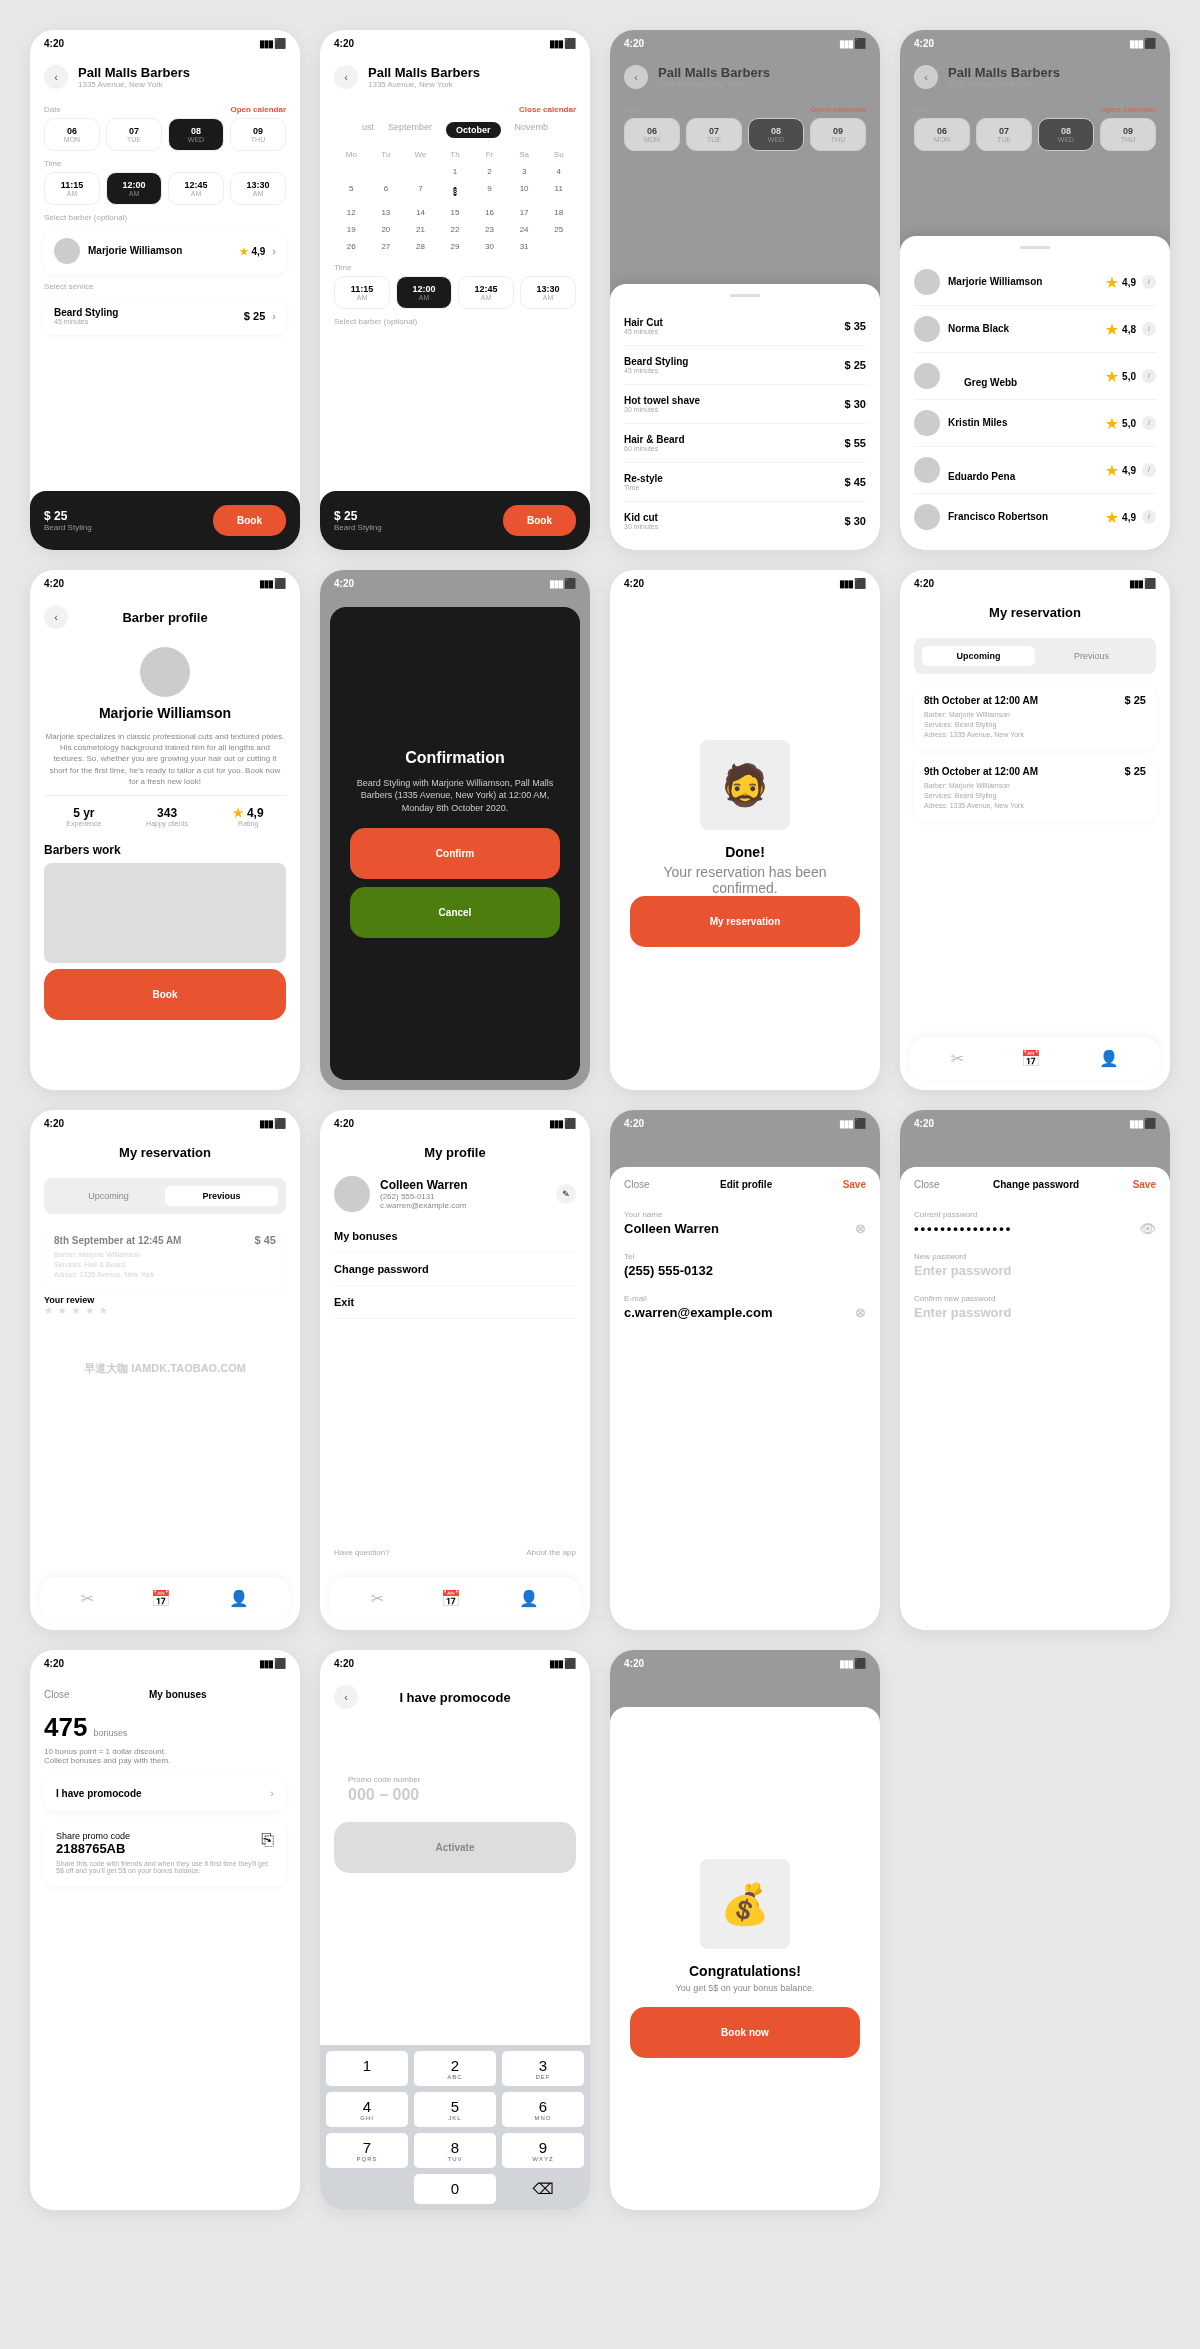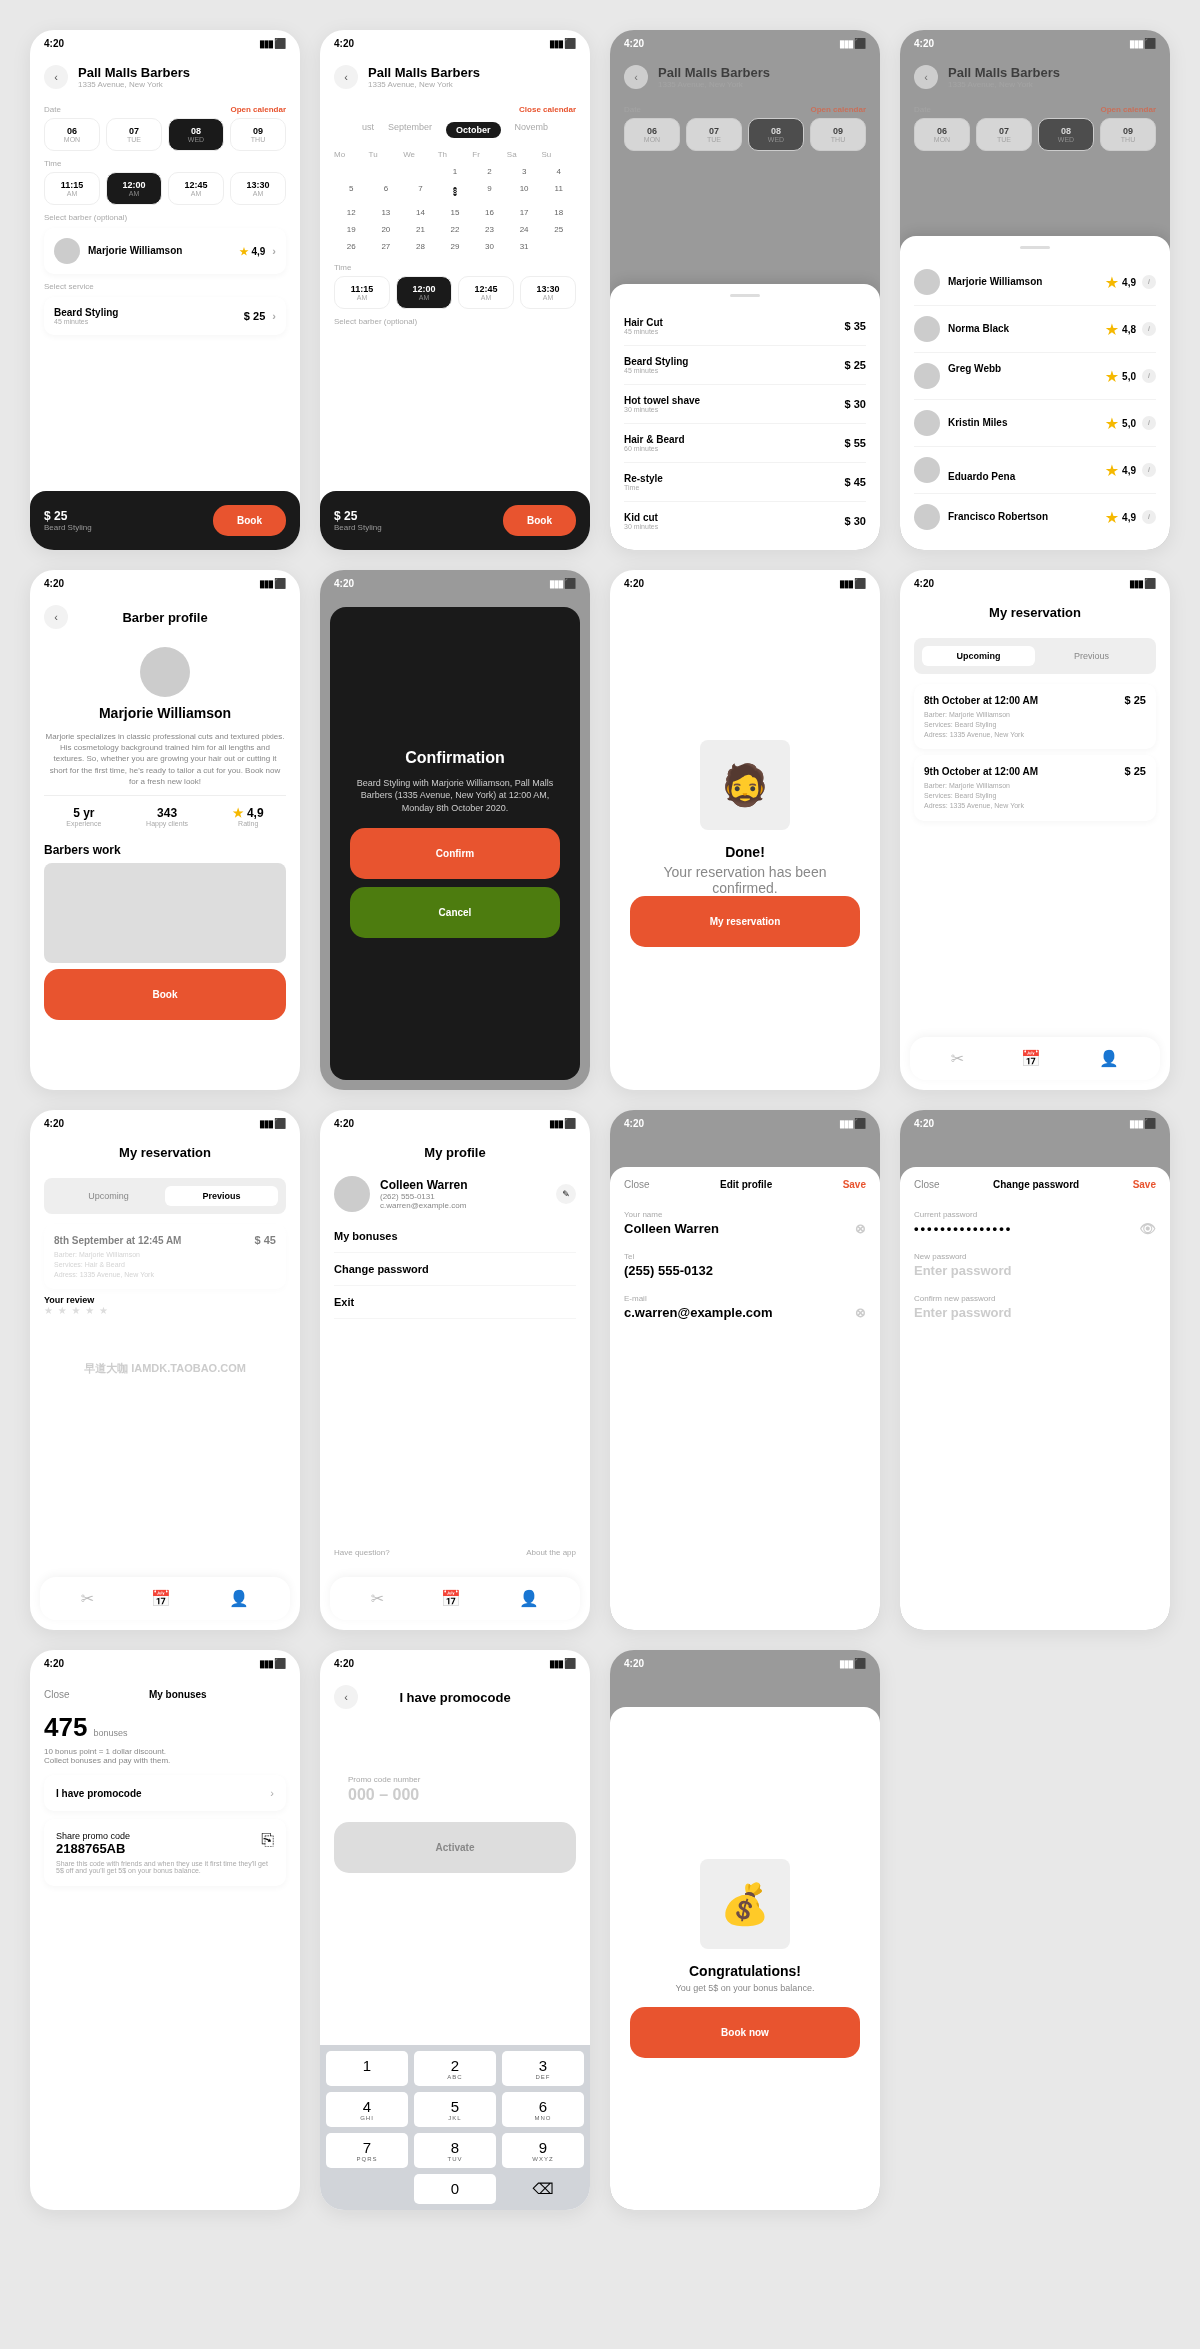--- a/index.html
+++ b/index.html
@@ -36,21 +36,21 @@
 .footer-bar{background:#1a1a1a;color:#fff;padding:14px;display:flex;justify-content:space-between;align-items:center;border-radius:16px 16px 20px 20px;margin-top:auto}
 .footer-bar .fp{font-size:12px;font-weight:700}
 .footer-bar .fs{font-size:8px;color:#999}
 .btn{background:#e8542f;color:#fff;border:none;padding:10px 24px;border-radius:15px;font-size:10px;font-weight:600}
 .btn.wide{width:100%;padding:20px}
 .btn.dark{background:#4d7c0f}
 .btn.gray{background:#ddd;color:#888}
 .months{display:flex;gap:14px;font-size:9px;color:#aaa;padding:4px 0;justify-content:center}
 .months .active{background:#1a1a1a;color:#fff;padding:3px 10px;border-radius:10px;font-weight:600}
 .cal{font-size:8px}
-.cal-h{display:grid;grid-template-columns:repeat(7,1fr);color:#aaa;margin:8px 0 4px}
+.cal-h{display:grid;grid-template-columns:repeat(7,1fr);text-align:center;color:#aaa;margin:8px 0 4px}
 .cal-r{display:grid;grid-template-columns:repeat(7,1fr);text-align:center;padding:4px 0;color:#666}
 .cal-r .sel{background:#1a1a1a;color:#fff;border-radius:50%;width:16px;height:16px;line-height:16px;margin:0 auto}
 .sheet{background:#fff;border-radius:16px 16px 0 0;padding:10px 14px;margin-top:auto;box-shadow:0 -4px 12px rgba(0,0,0,0.1)}
 .sheet-handle{width:30px;height:3px;background:#ddd;border-radius:2px;margin:0 auto 10px}
 .list-row{display:flex;justify-content:space-between;padding:10px 0;border-bottom:1px solid #f2f2f2;align-items:center}
 .list-row:last-child{border:none}
 .info-i{width:14px;height:14px;border-radius:50%;background:#eee;color:#999;font-size:8px;text-align:center;line-height:14px;font-style:italic;margin-left:6px}
 .dark-screen{background:#1a1a1a;color:#fff;display:flex;flex-direction:column;justify-content:center;padding:20px;text-align:center;border-radius:16px;margin:10px;flex:1}
 .dark-screen h2{font-size:16px;margin-bottom:10px}
 .dark-screen p{font-size:9px;color:#ccc;margin-bottom:14px;line-height:1.4}
@@ -379,21 +379,21 @@
             <div class="avatar"></div>
             <div class="barber-name">Norma Black</div>
           </div>
           <div style="display:flex;align-items:center">
             <span class="star">★</span>
             <span style="font-size:10px;font-weight:700;margin-left:3px">4,8</span>
             <span class="info-i">i</span>
           </div>
         </div>
         <div class="list-row">
-          <div style="display:flex;align-items:flex-start;gap:8px">
+          <div style="display:flex;align-items:flex-end;gap:24px">
             <div class="avatar"></div>
             <div class="barber-name">Greg Webb</div>
           </div>
           <div style="display:flex;align-items:center">
             <span class="star">★</span>
             <span style="font-size:10px;font-weight:700;margin-left:3px">5,0</span>
             <span class="info-i">i</span>
           </div>
         </div>
         <div class="list-row">

